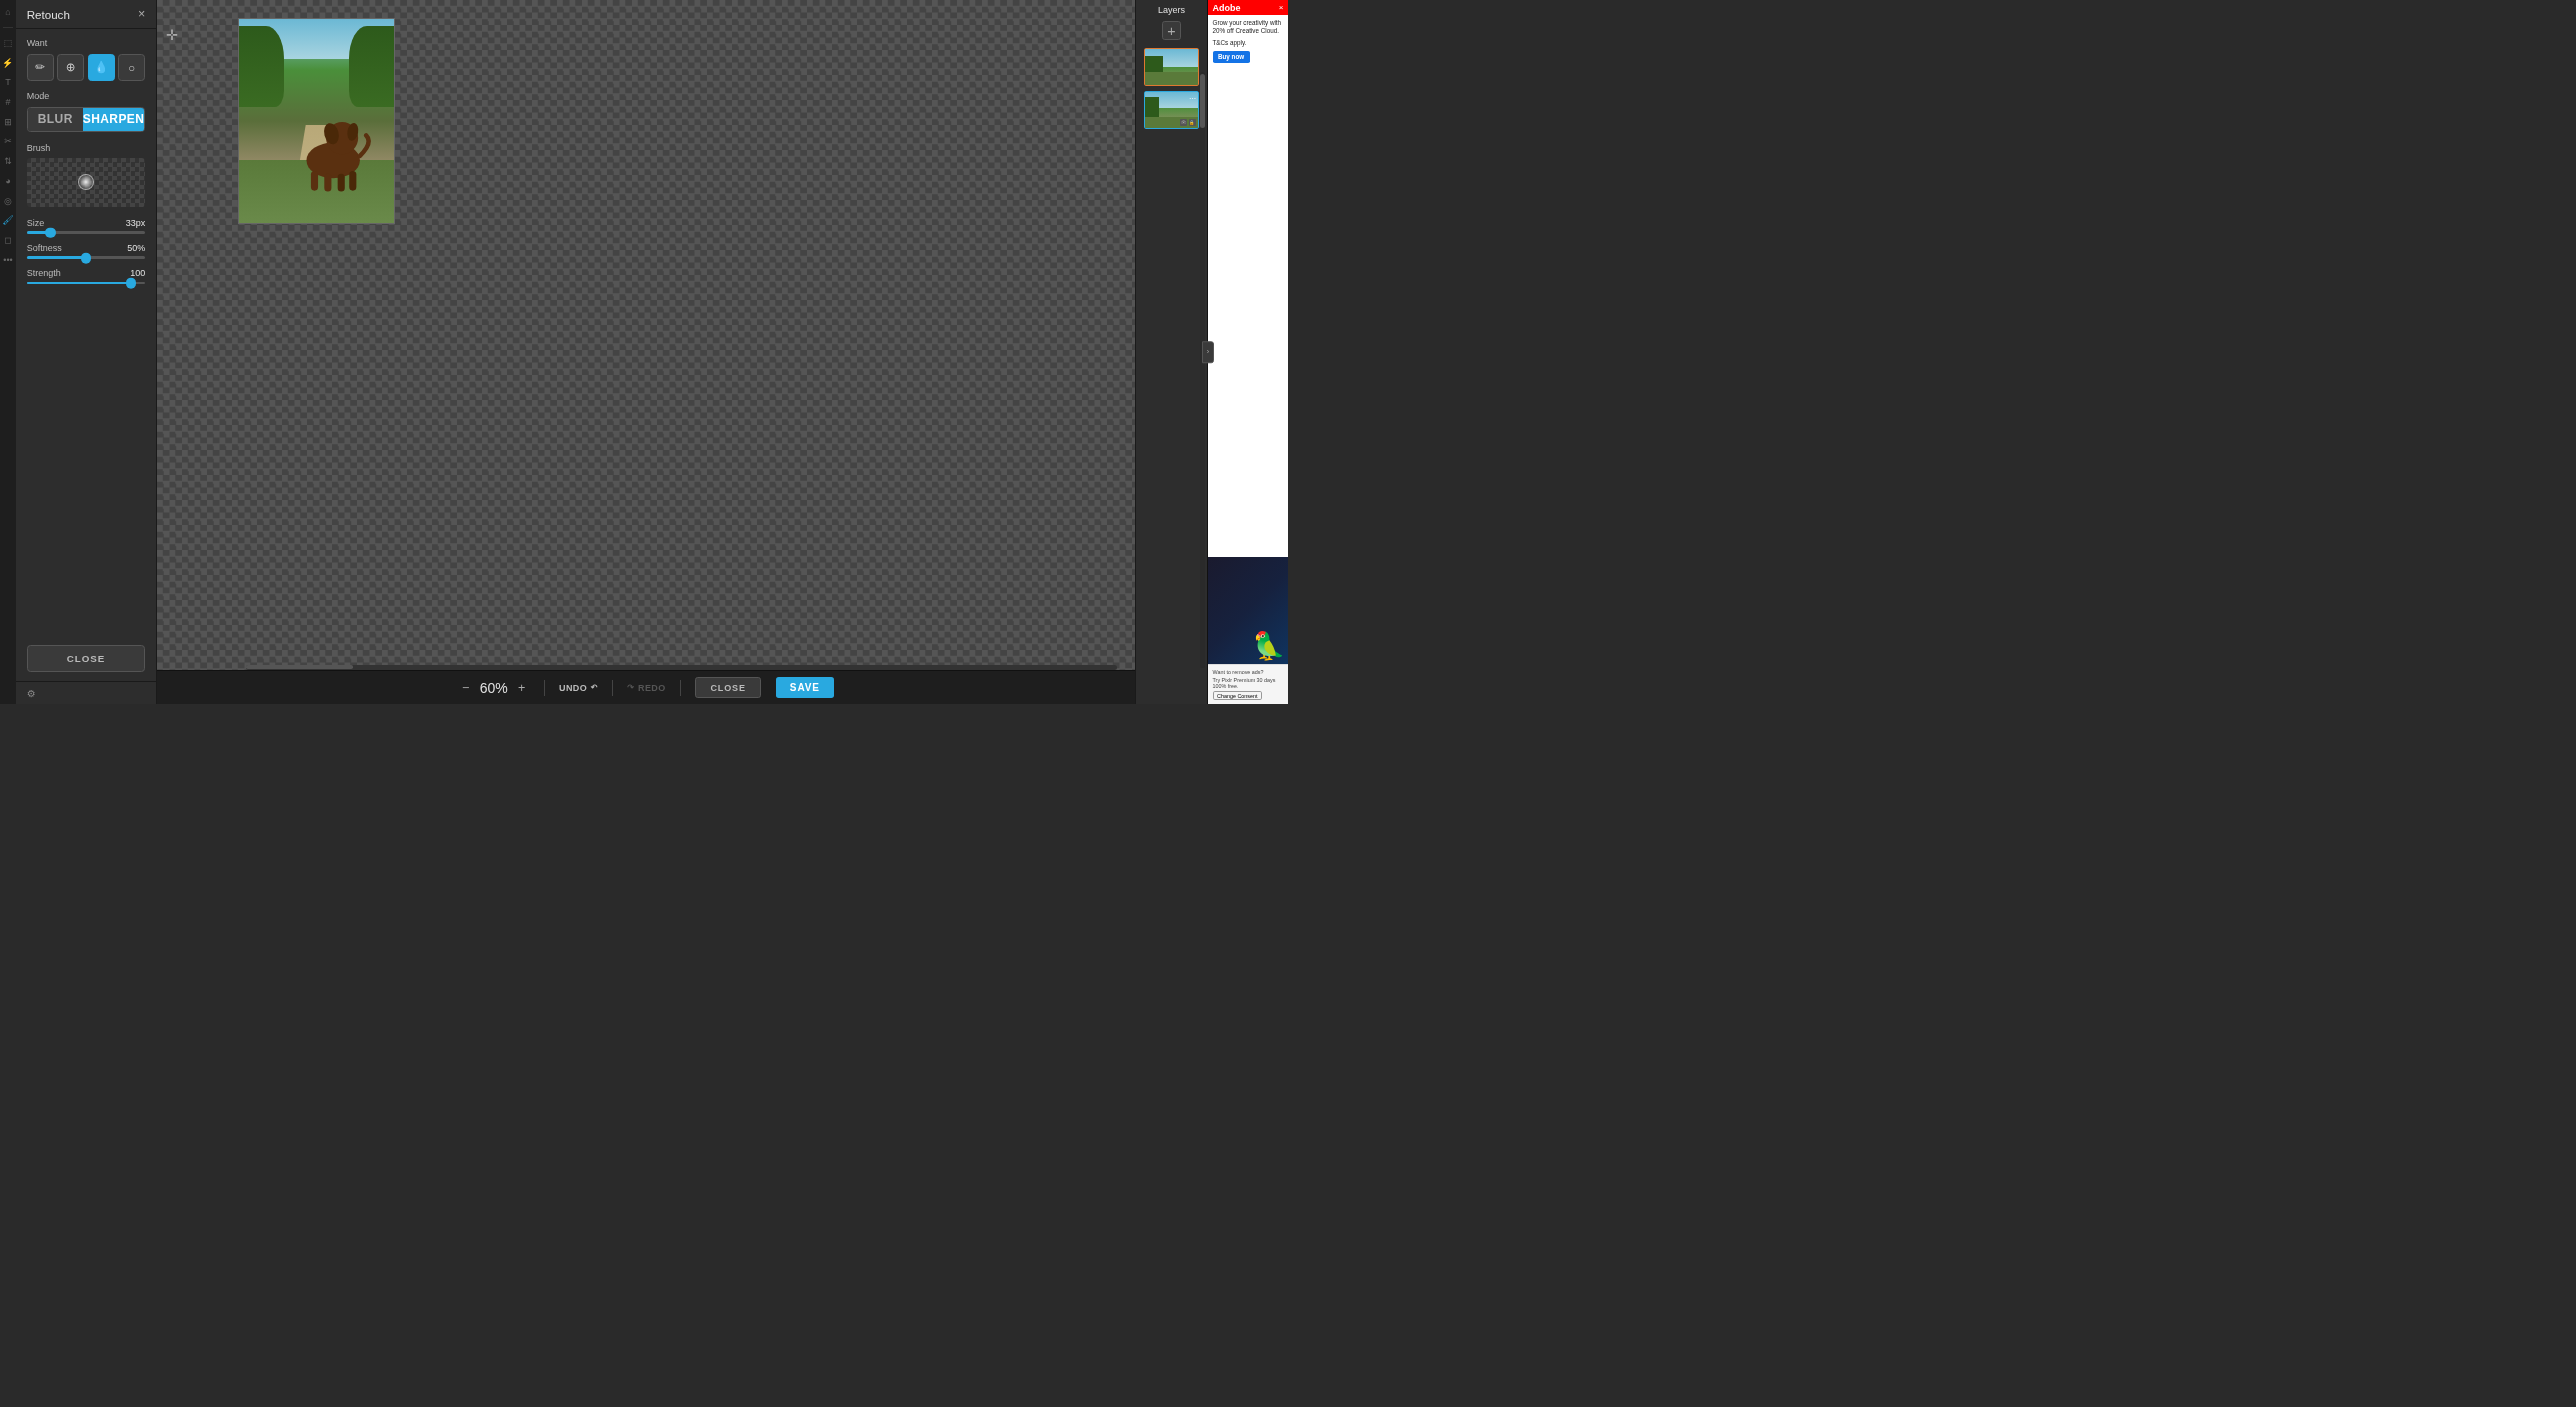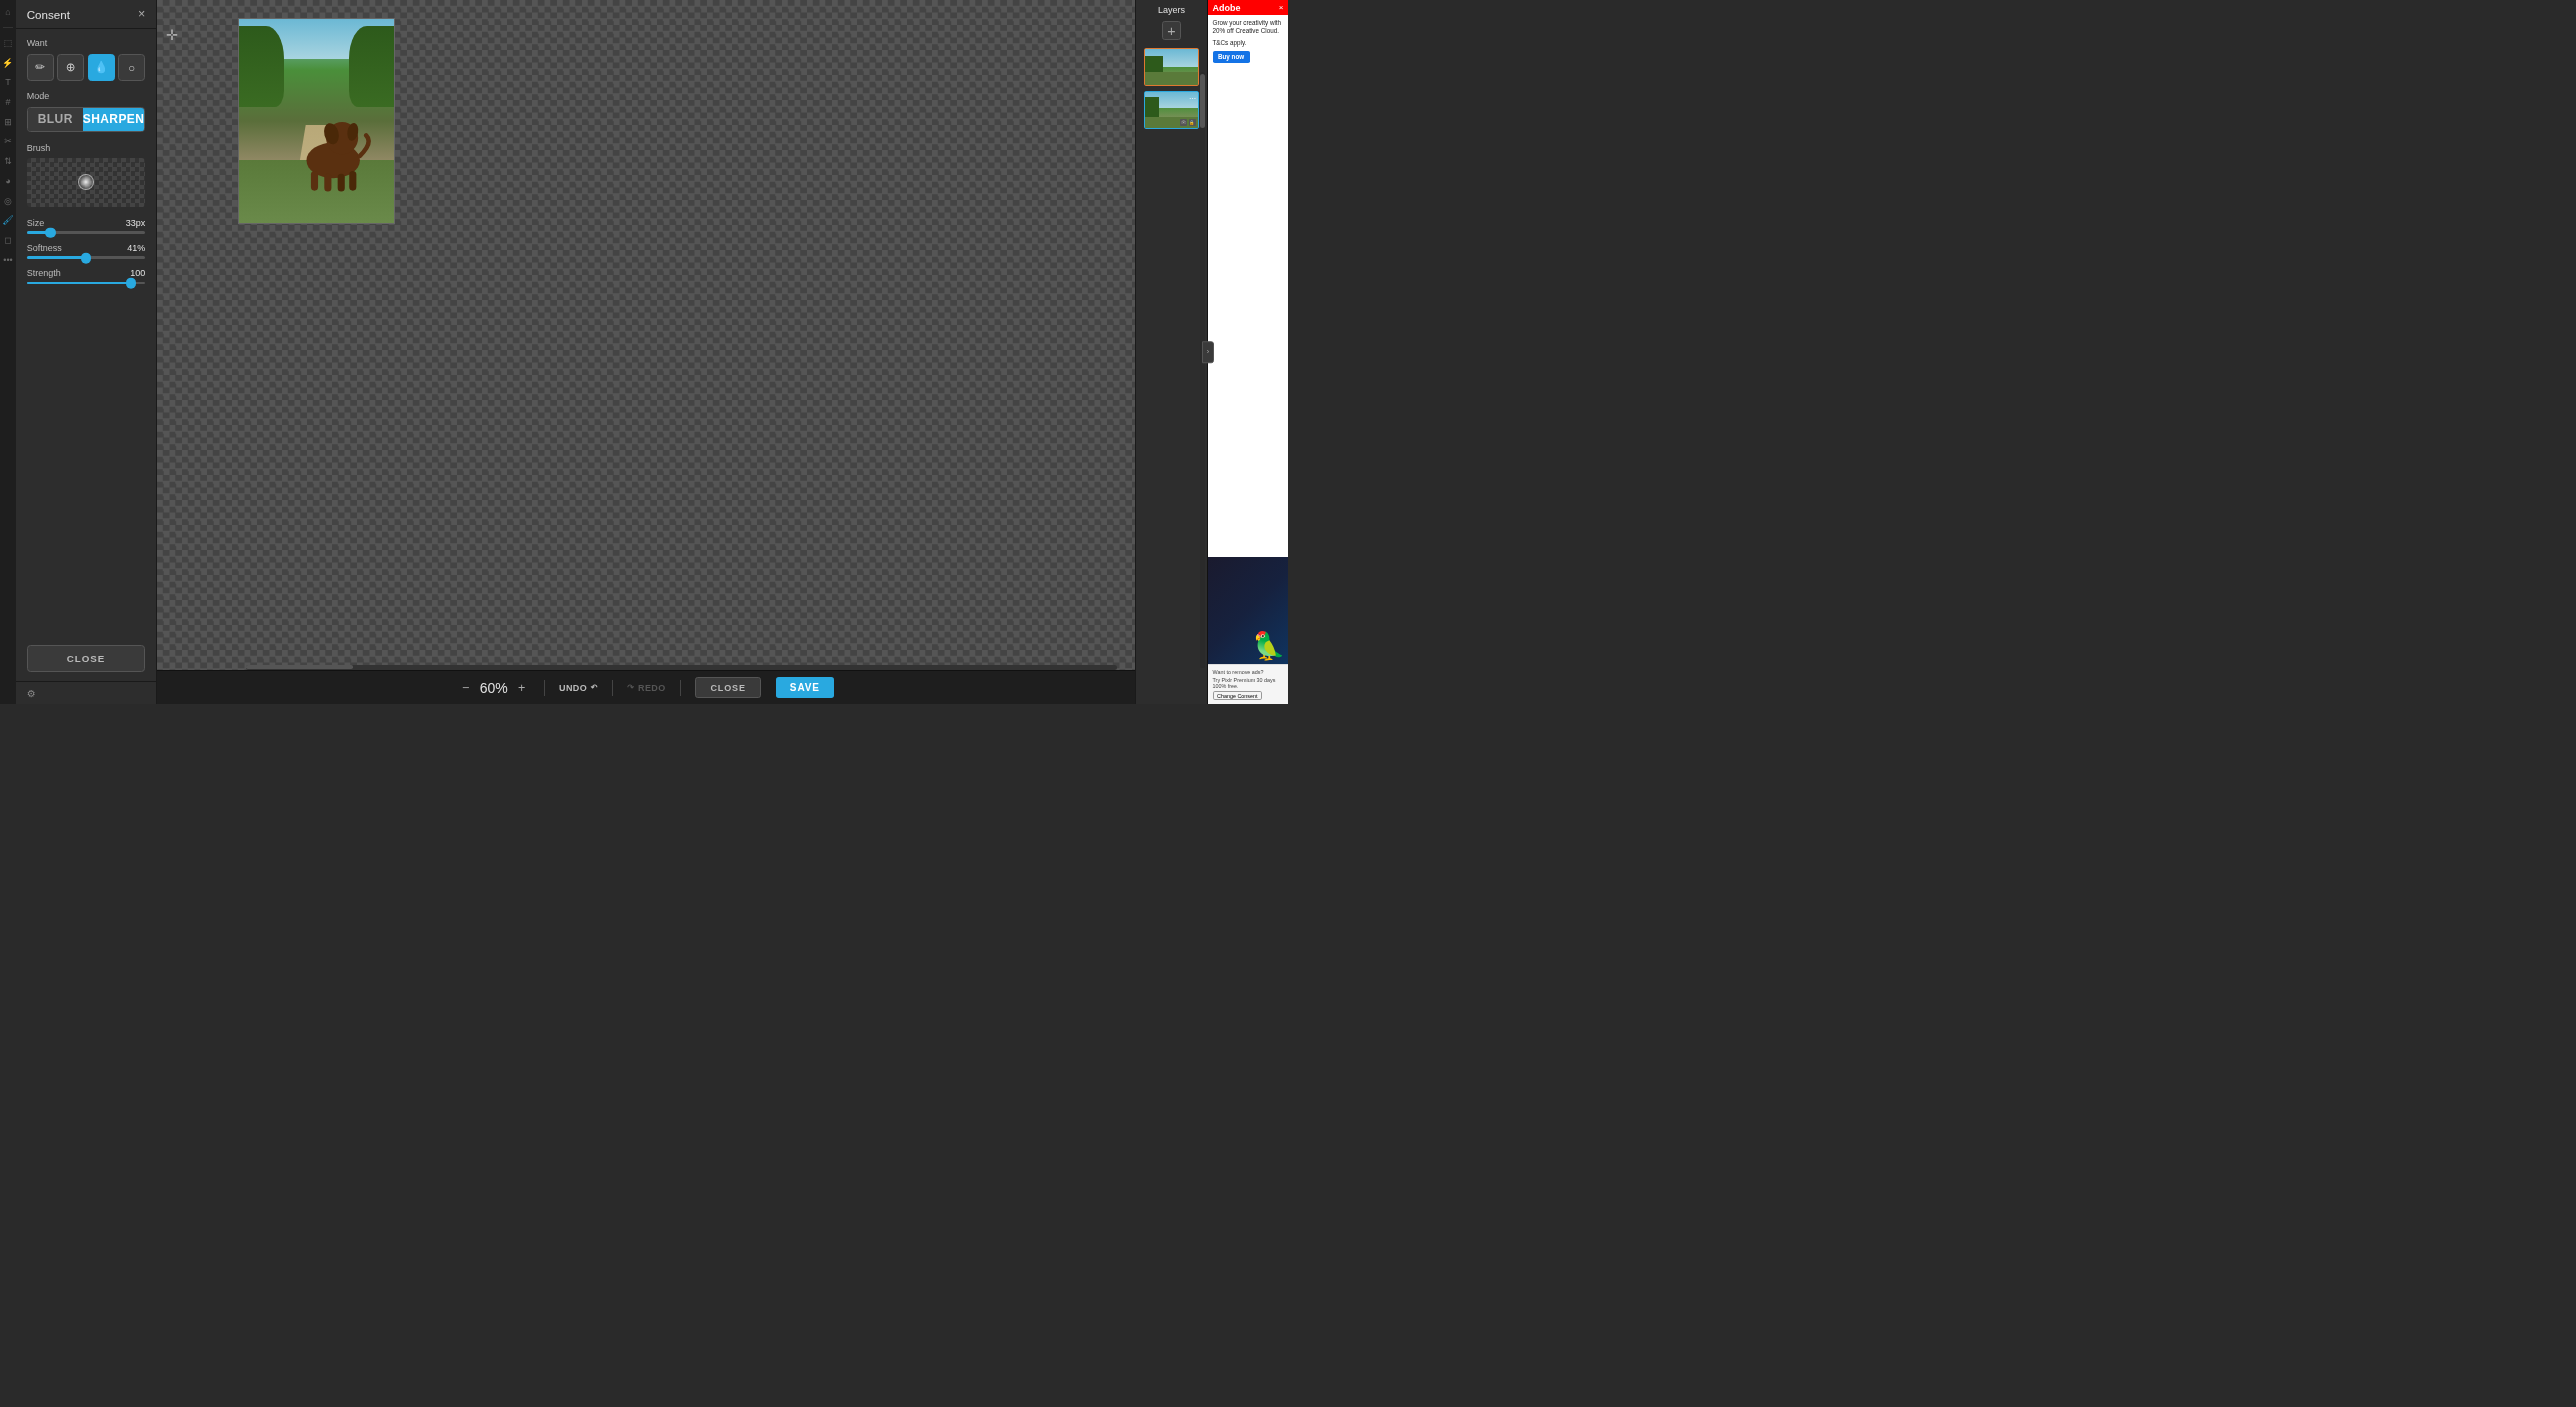--- a/index.html
+++ b/index.html
@@ -592,21 +592,21 @@
   <div class="icon-bar-item">⇅</div>
   <div class="icon-bar-item">◕</div>
   <div class="icon-bar-item">◎</div>
   <div class="icon-bar-item" style="color:#29a9e0;">🖌</div>
   <div class="icon-bar-item">◻</div>
   <div class="icon-bar-item">•••</div>
 </div>
 
 <div class="retouch-panel">
   <div class="retouch-header">
-    <span class="retouch-title">Consent</span>
+    <span class="retouch-title">Retouch</span>
     <button class="retouch-close">×</button>
   </div>
 
   <div class="retouch-body">
 
     <div class="section-label">Want</div>
     <div class="tool-buttons">
       <button class="tool-btn" title="Pencil">✏</button>
       <button class="tool-btn" title="Clone Stamp">⊕</button>
       <button class="tool-btn active" title="Blur/Sharpen">💧</button>
@@ -631,21 +631,21 @@
       </div>
       <div class="slider-track">
         <div class="slider-fill" style="width:20%;"></div>
         <div class="slider-thumb" style="left:calc(20% - 5.4px);"></div>
       </div>
     </div>
 
     <div class="slider-row">
       <div class="slider-header">
         <span class="slider-label">Softness</span>
-        <span class="slider-value">41%</span>
+        <span class="slider-value">50%</span>
       </div>
       <div class="slider-track">
         <div class="slider-fill" style="width:50%;"></div>
         <div class="slider-thumb" style="left:calc(50% - 5.4px);"></div>
       </div>
     </div>
 
     <div class="slider-row">
       <div class="slider-header">
         <span class="slider-label">Strength</span>

